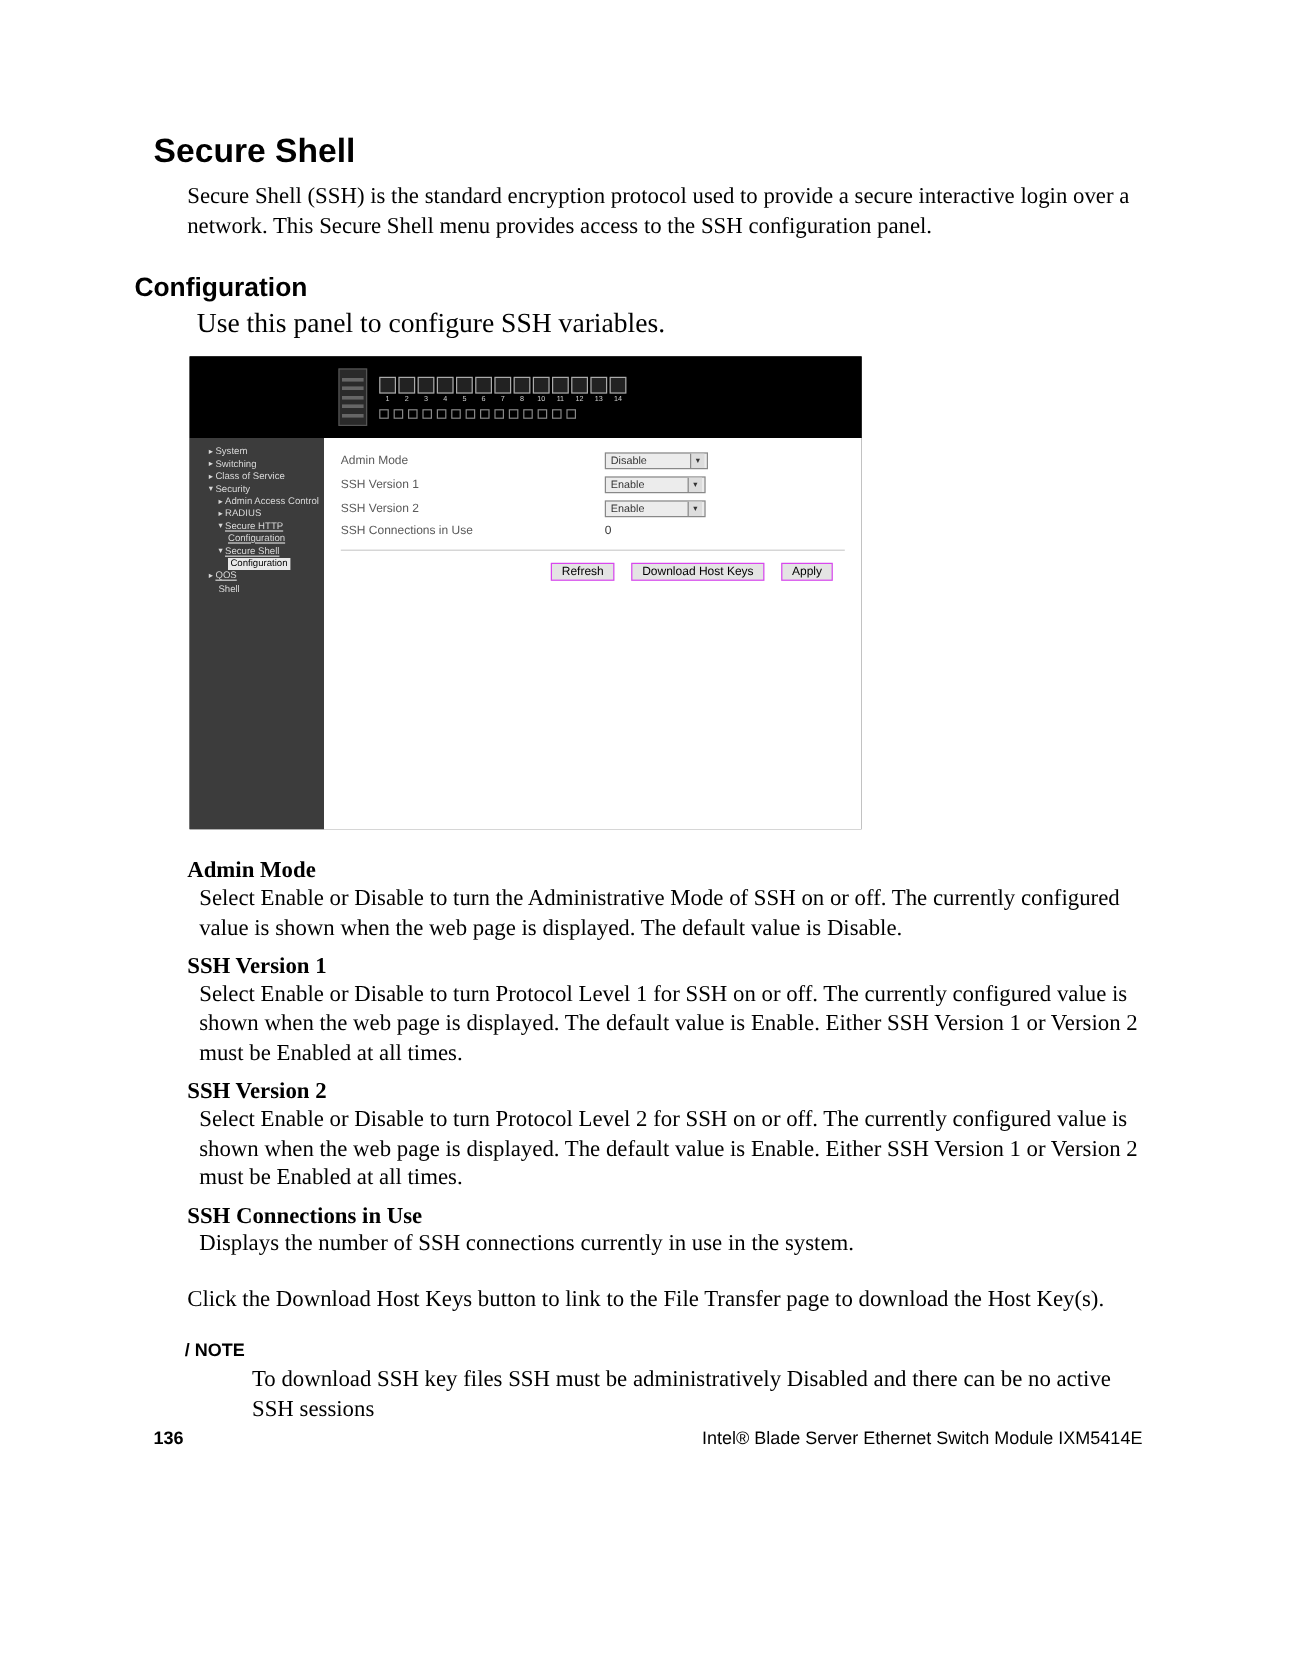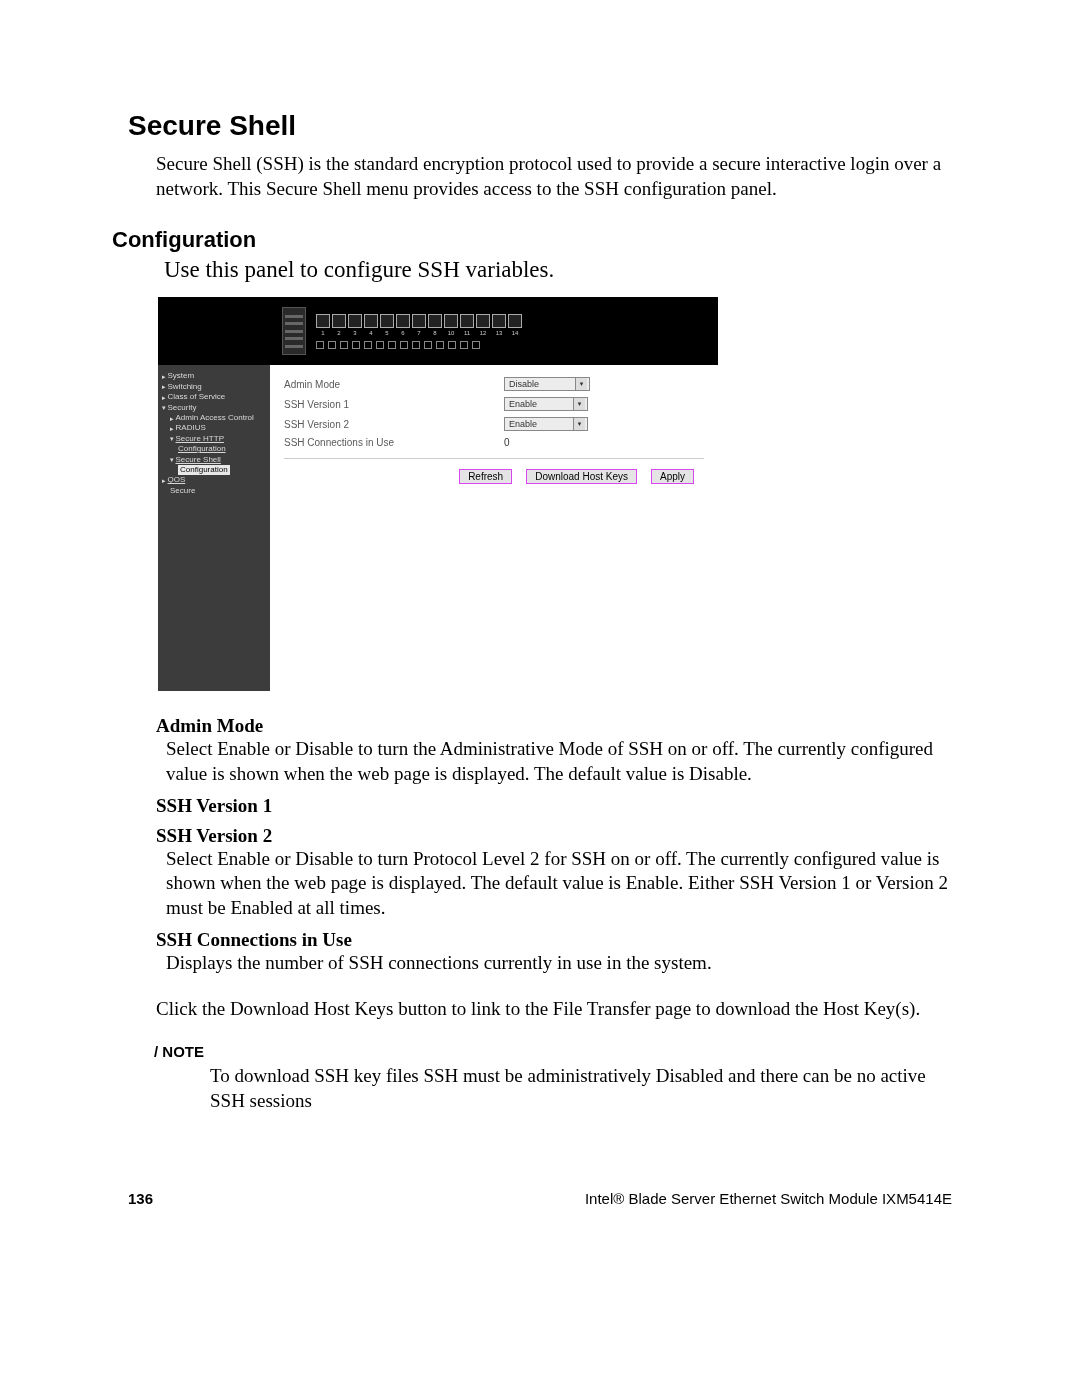--- a/index.html
+++ b/index.html
@@ -87,21 +87,21 @@
   .shot-body {
     flex: 1; display: flex;
   }
   .shot-nav {
     width: 112px;
     background: #3c3c3c;
     color: #d8d8d8;
     font-family: Arial, sans-serif;
     font-size: 8px;
     line-height: 1.3;
-    padding: 6px 4px;
+    padding: 6px 16px;
   }
   .navitem { display: flex; align-items: center; gap: 2px; white-space: nowrap; }
   .navitem .arrow { font-size: 7px; }
   .indent1 { padding-left: 8px; }
   .indent2 { padding-left: 16px; }
   .sel { background: #e8e8e8; color: #000; padding: 0 2px; }
   .und { text-decoration: underline; }
 
   .shot-main {
     flex: 1;
@@ -313,21 +313,21 @@
             <span class="und">Secure Shell</span>
           </div>
         <div class="navitem indent2">
             <span class="sel">Configuration</span>
           </div>
         <div class="navitem">
             <span class="arrow">▸</span>
             <span class="und">QOS</span>
           </div>
         <div class="navitem indent1">
-            <span>Secure</span>
+            <span>Shell</span>
           </div>
       </div>
 
       <div class="shot-main">
 
         <div class="frow">
           <div class="flabel">Admin Mode</div>
           <div class="dd">
             <span>Disable</span>
             <span class="dd-arrow">▾</span>
@@ -359,20 +359,21 @@
         </div>
       </div>
     </div>
   </div>
 
   <div class="defs">
     <div class="term">Admin Mode</div>
     <div class="desc">Select Enable or Disable to turn the Administrative Mode of SSH on or off. The currently configured value is shown when the web page is displayed. The default value is Disable.</div>
 
     <div class="term">SSH Version 1</div>
+    <div class="desc">Select Enable or Disable to turn Protocol Level 1 for SSH on or off. The currently configured value is shown when the web page is displayed. The default value is Enable. Either SSH Version 1 or Version 2 must be Enabled at all times.</div>
 
     <div class="term">SSH Version 2</div>
     <div class="desc">Select Enable or Disable to turn Protocol Level 2 for SSH on or off. The currently configured value is shown when the web page is displayed. The default value is Enable. Either SSH Version 1 or Version 2 must be Enabled at all times.</div>
 
     <div class="term">SSH Connections in Use</div>
     <div class="desc">Displays the number of SSH connections currently in use in the system.</div>
 
     <div class="note-line">Click the Download Host Keys button to link to the File Transfer page to download the Host Key(s).</div>
 
     <div class="note-hdr">/ NOTE</div>

